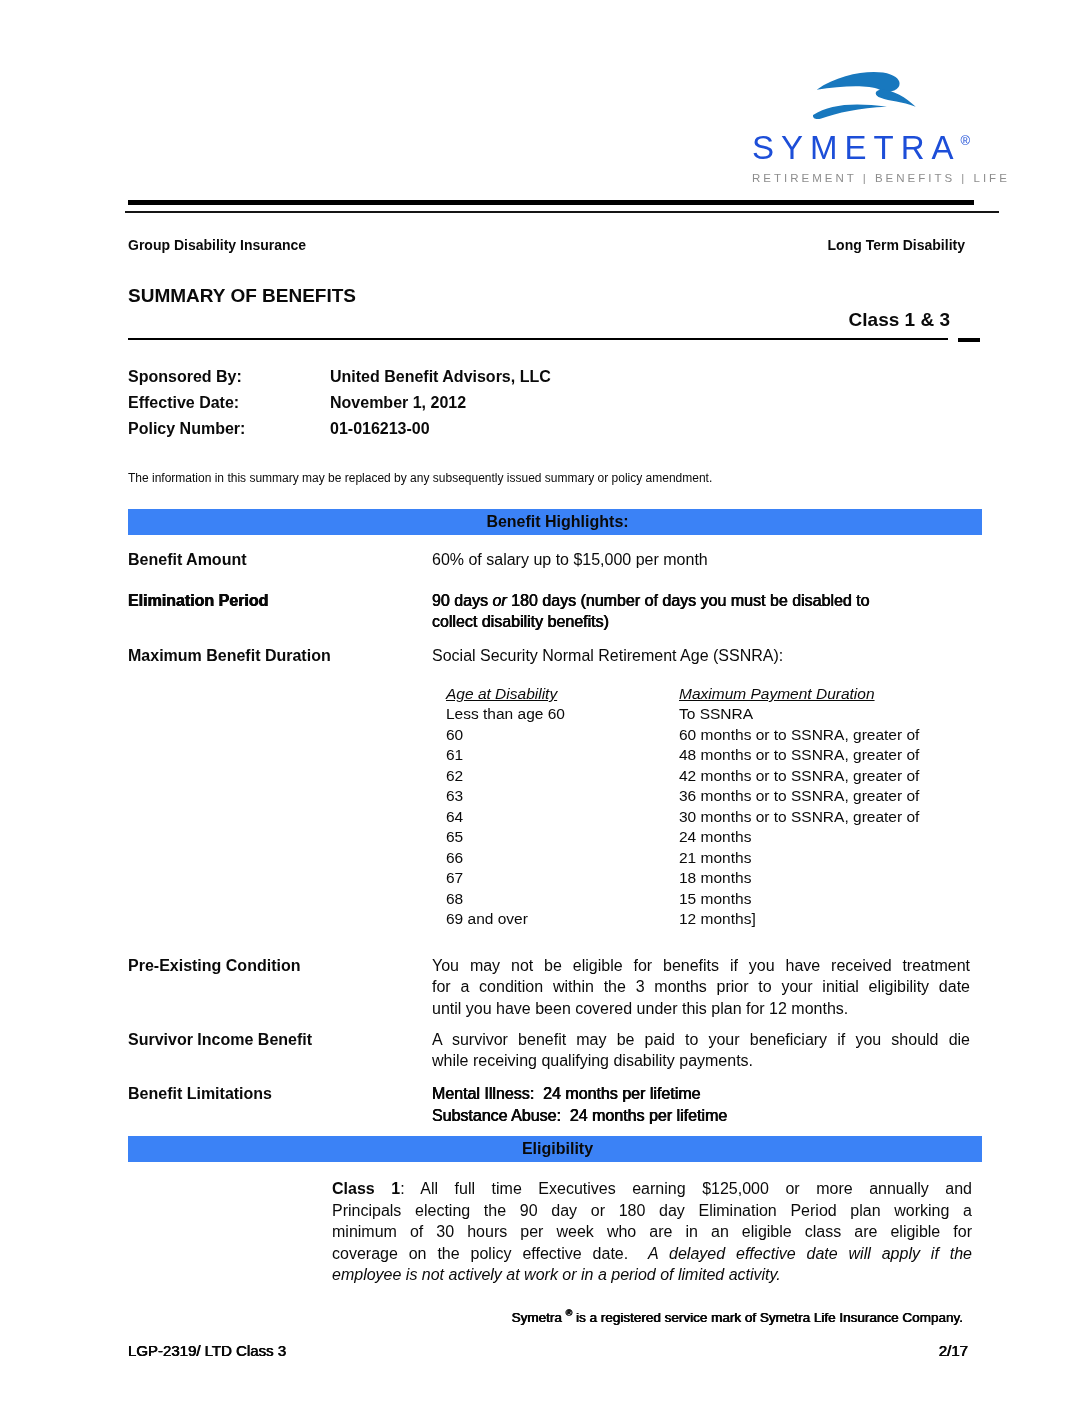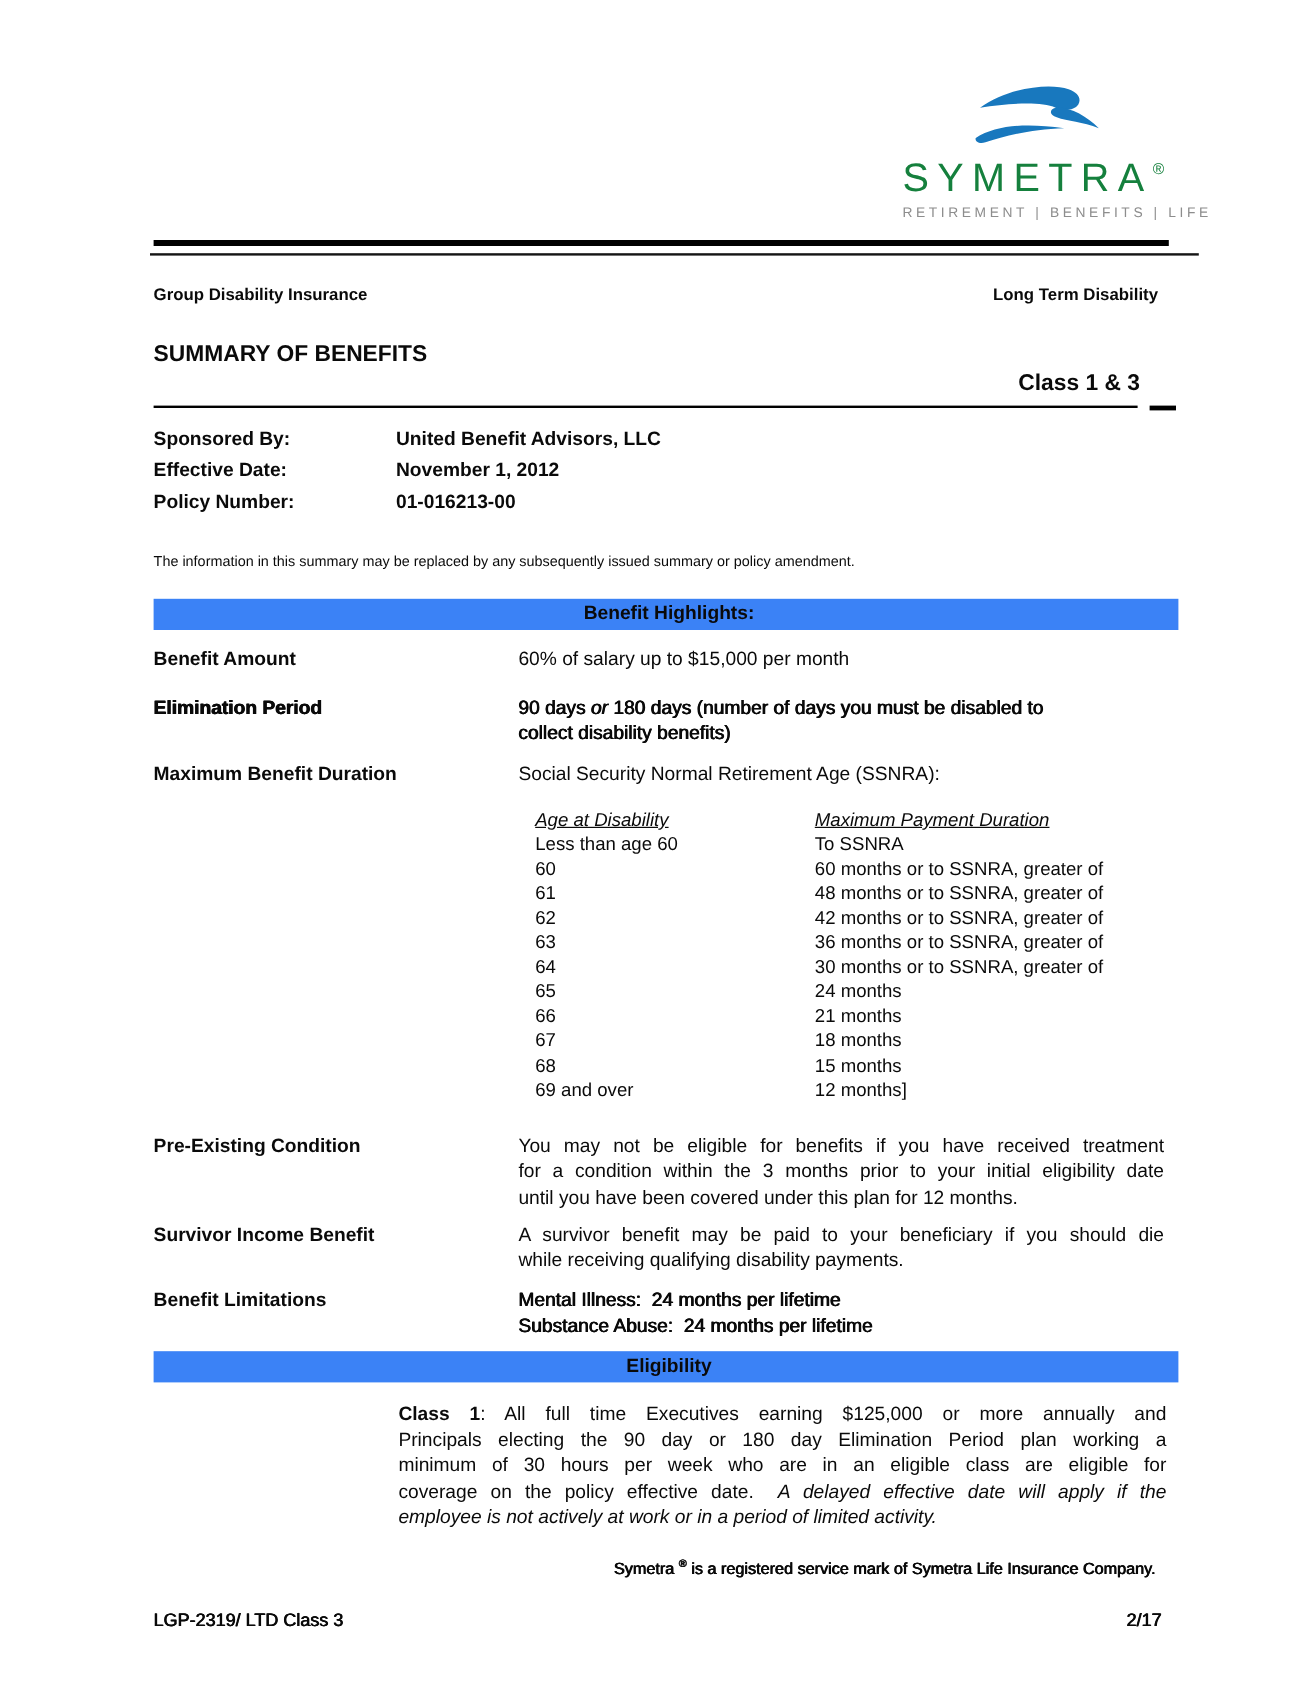--- a/index.html
+++ b/index.html
@@ -8,39 +8,39 @@
     background:#ffffff; overflow:hidden;
     font-family:"Liberation Sans","DejaVu Sans",sans-serif;
     color:#0a0a0a; font-size:16px;
   }
   .content { position:absolute; left:128px; top:0; width:852px; }
   .spacer { height:200px; }
 
   
   .logo { position:absolute; left:752px; top:64px; width:216px; }
   .logo svg { display:block; margin-left:53px; }
-  .brandline { margin-top:1px; font-size:33px; letter-spacing:7px; color:#15803d; white-space:nowrap; }
+  .brandline { margin-top:1px; font-size:33px; letter-spacing:7px; color:#1d4ed8; white-space:nowrap; }
   .brandline sup { font-size:13px; letter-spacing:0; vertical-align:14px; }
   .tagline { margin-top:5px; font-size:11.5px; letter-spacing:3px; color:#8d8d8d; white-space:nowrap; }
 
   
   .rule-thick { height:5px; background:#000; width:846px; }
   .rule-thin  { height:2px; background:#151515; width:874px; margin-top:6px; margin-left:-3px; }
 
   .hdr-row { display:flex; justify-content:space-between; margin-top:21px; padding-right:15px;
              font-size:14px; font-weight:bold; line-height:22px; }
   .doc-title { margin-top:29px; font-size:19px; font-weight:bold; line-height:22px; }
   .class-line { margin-top:2px; text-align:right; padding-right:30px;
                 font-size:19px; font-weight:bold; line-height:22px; }
   .class-rule { display:flex; align-items:flex-start; margin-top:7px; }
   .class-rule .line { height:2px; background:#000; width:822px; }
   .class-rule .dash { height:4px; background:#000; width:22px; margin-left:10px; }
 
   
-  .info-table { margin-top:12px; font-weight:bold; }
+  .info-table { margin-top:22px; font-weight:bold; }
   .info-row { display:flex; line-height:26px; }
   .info-row .ilabel { width:202px; }
 
   .notice { margin-top:26px; line-height:21px; font-size:12px; width:840px; }
 
   .section-bar { margin-top:20px; height:26px; line-height:26px; background:#3b82f6;
                  font-weight:bold; padding-left:5px; width:849px;text-align:center; }
   .section-bar.elig { margin-top:9px; }
 
   .brow { display:flex; }

